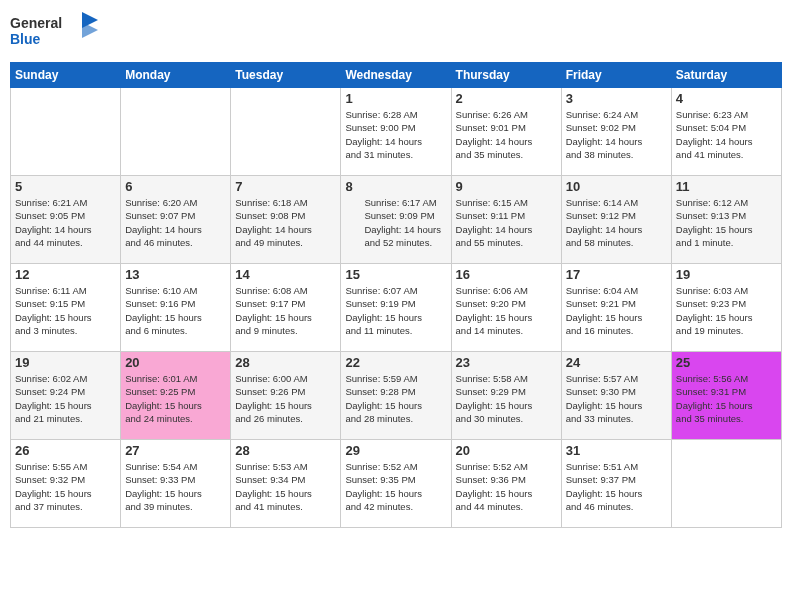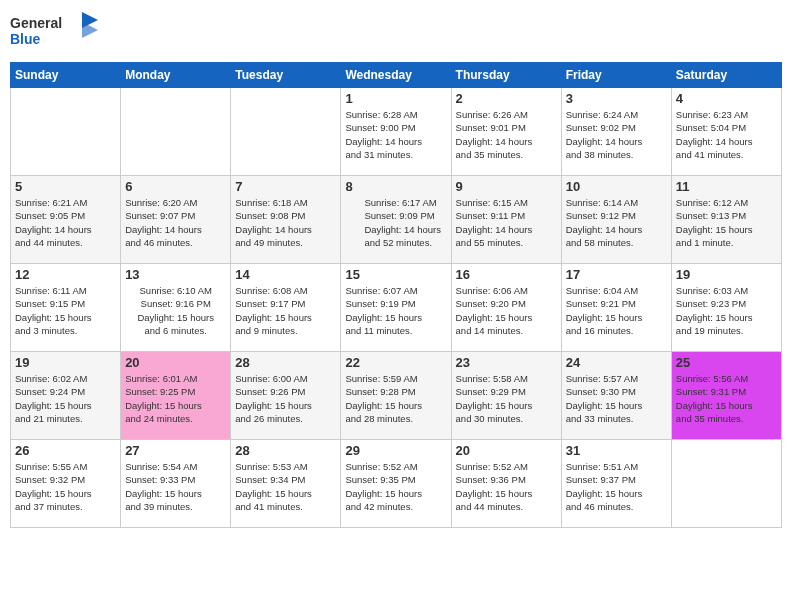--- a/index.html
+++ b/index.html
@@ -204,21 +204,21 @@
         <tr>
           <td>
             <div class="day-num">12</div>
             <div class="day-info" style="white-space: pre-line;">Sunrise: 6:11 AM
 Sunset: 9:15 PM
 Daylight: 15 hours
 and 3 minutes.</div>
           </td>
           <td>
             <div class="day-num">13</div>
-            <div class="day-info" style="white-space: pre-line; text-align: center;">Sunrise: 6:10 AM
+            <div class="day-info" style="white-space: pre-line;">Sunrise: 6:10 AM
 Sunset: 9:16 PM
 Daylight: 15 hours
 and 6 minutes.</div>
           </td>
           <td>
             <div class="day-num">14</div>
             <div class="day-info" style="white-space: pre-line;">Sunrise: 6:08 AM
 Sunset: 9:17 PM
 Daylight: 15 hours
 and 9 minutes.</div>

